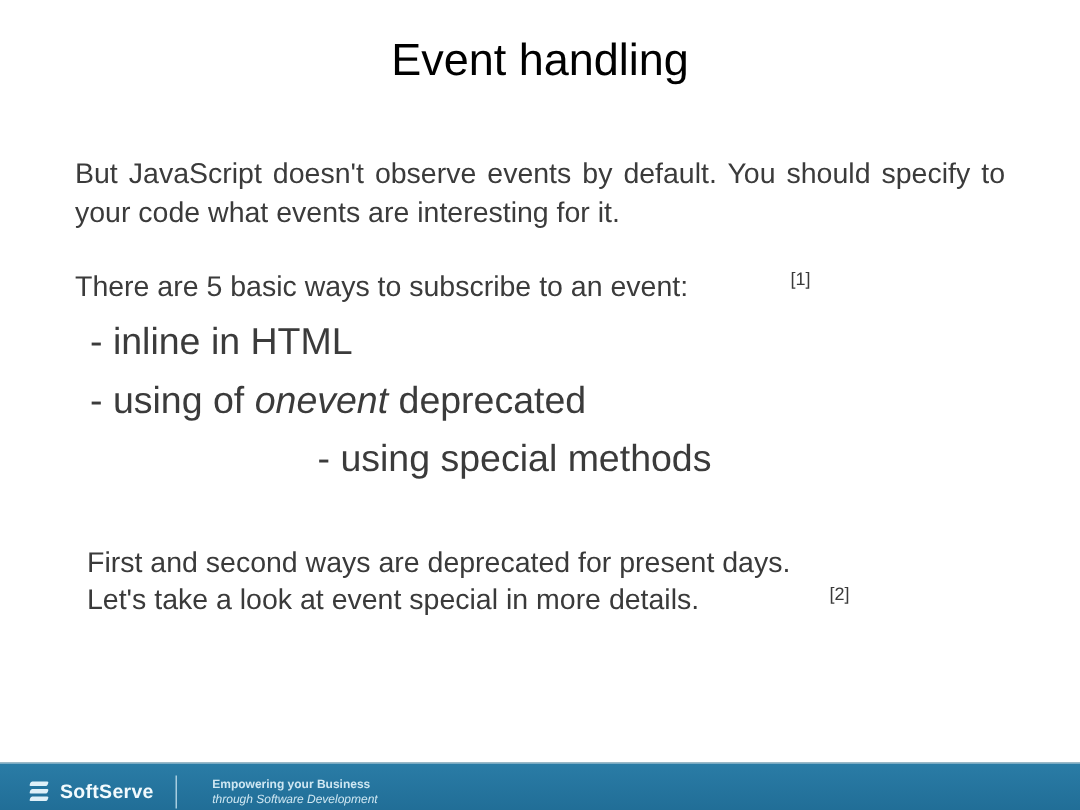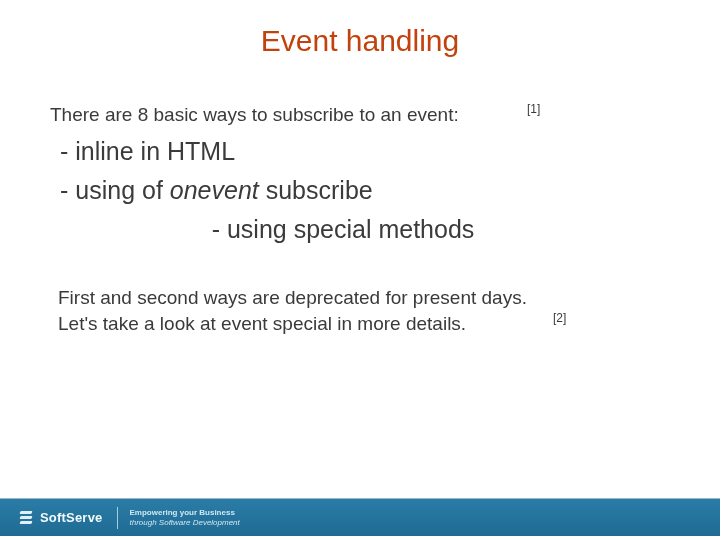--- a/index.html
+++ b/index.html
@@ -12,21 +12,21 @@
     overflow: hidden;
   }
   .slide {
     width: 100%;
     height: 100%;
     position: relative;
     padding: 24px 50px 0 50px;
   }
   .title {
     text-align: center;
-    color: #c2410c;
+    color: #000000;
     font-size: 30px;
     font-weight: 400;
     margin-bottom: 46px;
   }
   .para {
     color: #3b3b3b;
     font-size: 19px;
     line-height: 1.35;
     margin-bottom: 26px;
   }
@@ -71,21 +71,21 @@
     left: 503px;
     top: 25px;
     font-size: 12px;
     color: #3a3a3a;
   }
   .footer {
     position: absolute;
     left: 0;
     bottom: 0;
     width: 100%;
-    height: 42px;
+    height: 32px;
   }
   .footer-sep {
     width: 100%;
     height: 1px;
     background: #9bb9c7;
   }
   .footer-bar {
     width: 100%;
     height: 37px;
     background: linear-gradient(#2a7ca6, #1f6b94);
@@ -122,40 +122,42 @@
     width: 1px;
     height: 22px;
     background: #a7cde0;
     margin: 0 12px 0 14px;
   }
   .tagline {
     font-size: 8px;
     line-height: 1.2;
     color: #cfe7f2;
     font-style: italic;
+    margin-left: 12px;
   }
   .tagline .t1 { font-weight: 600; font-style: normal; }
 </style>
 </head>
 <body>
 
 <div class="slide">
 
   <h1 class="title">Event handling</h1>
 
+  <p class="para justify">But JavaScript doesn't observe events by default. You should specify to your code what events are interesting for it.</p>
 
   <p class="list-lead">
-    <span>There are 8 basic ways to subscribe to an event:</span>
+    <span>There are 5 basic ways to subscribe to an event:</span>
     <span class="artifact1">[1]</span>
   </p>
 
   <ul class="bullets">
     <li class="indent">- inline in HTML</li>
     <li class="indent">
-      <span>- using of </span><span class="em">onevent</span><span> subscribe</span>
+      <span>- using of </span><span class="em">onevent</span><span> deprecated</span>
     </li>
     <li class="outdent">- using special methods</li>
   </ul>
 
   <p class="para2">
     <span>First and second ways are deprecated for present days.</span><br>
     <span>Let's take a look at event special in more details.</span>
     <span class="artifact2">[2]</span>
   </p>
 

